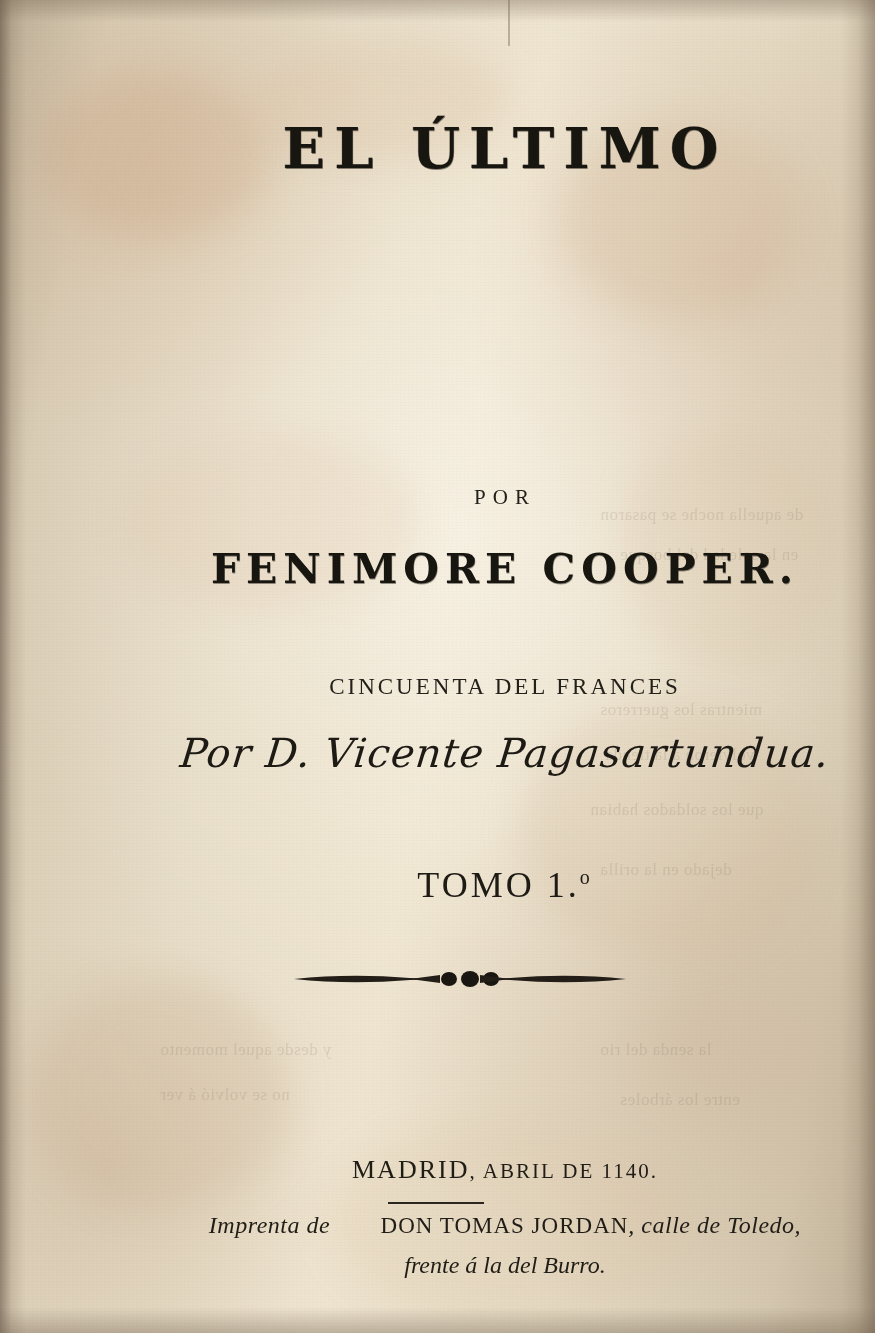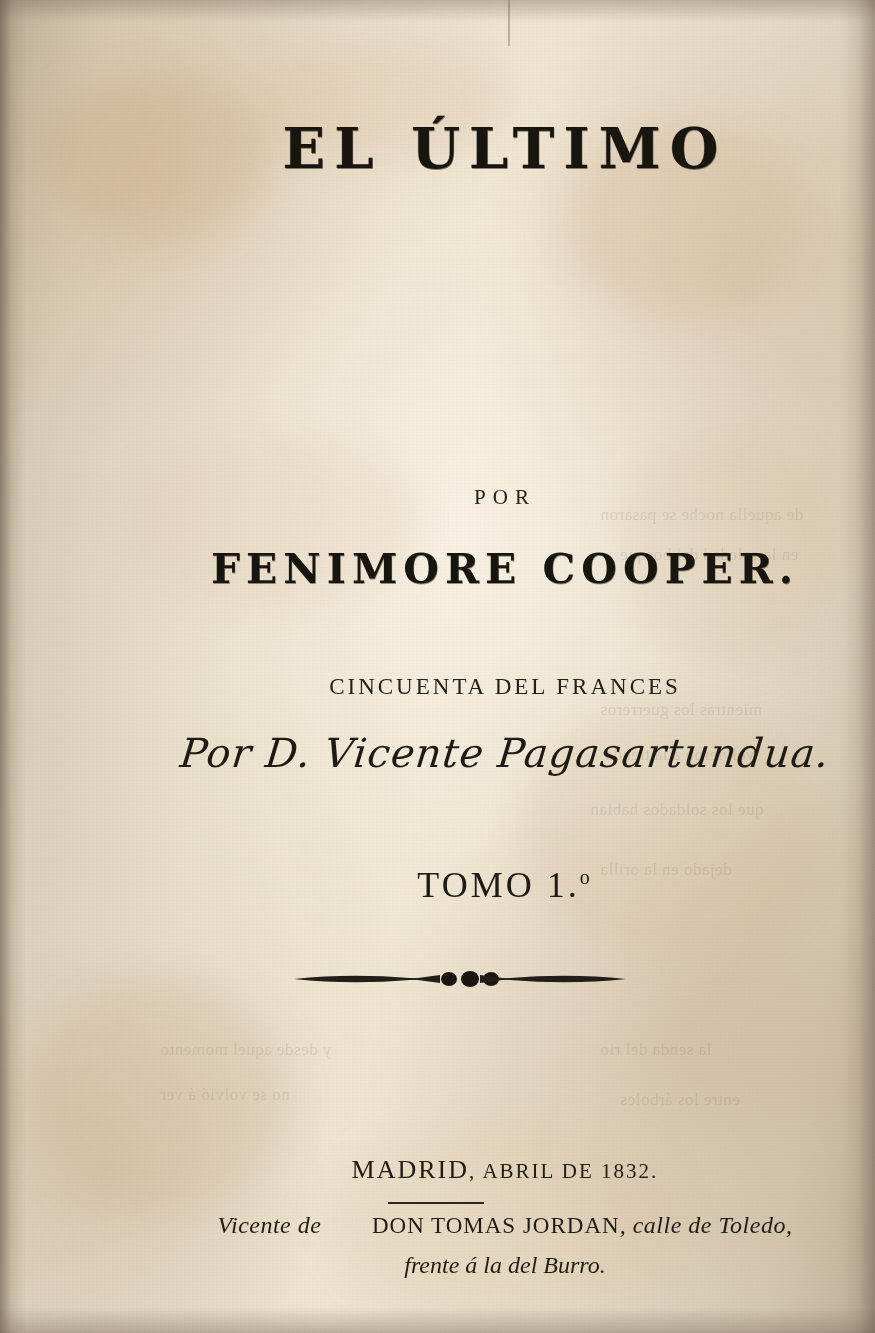--- a/index.html
+++ b/index.html
@@ -293,27 +293,27 @@
         <path d="M336 15 Q 280 9, 220 14 L 190 15 L 220 16 Q 280 21, 336 15 Z" fill="#221d17"></path>
         <ellipse cx="159" cy="15" rx="8" ry="7" fill="#191511"></ellipse>
         <ellipse cx="180" cy="15" rx="9" ry="8" fill="#191511"></ellipse>
         <ellipse cx="201" cy="15" rx="8" ry="7" fill="#191511"></ellipse>
         <path d="M120 15 L 150 11 L 150 19 Z" fill="#221d17"></path>
         <path d="M220 15 L 190 11 L 190 19 Z" fill="#221d17"></path>
       </svg>
     </div>
 
     <div class="line" id="city-date">
-      <span>MADRID</span><span class="small">, ABRIL DE 1832.</span>
+      <span>MADRID</span><span class="small">, ABRIL DE 1140.</span>
     </div>
 
     <div id="rule-small"></div>
 
     <div class="line" id="imprint-line1">
-      <span>Vicente de </span><span class="caps">DON TOMAS JORDAN</span><span>, calle de Toledo,</span>
+      <span>Imprenta de </span><span class="caps">DON TOMAS JORDAN</span><span>, calle de Toledo,</span>
     </div>
 
     <div class="line" id="imprint-line2">frente á la del Burro.</div>
   </div>
 
   <div class="crease"></div>
   <div class="gutter-left"></div>
   <div class="gutter-right"></div>
   <div class="edge-top"></div>
   <div class="edge-bottom"></div>

